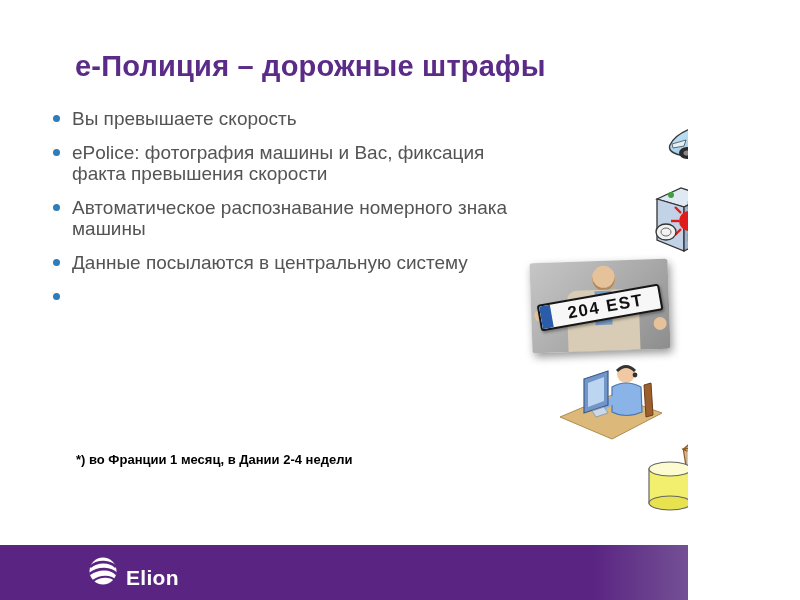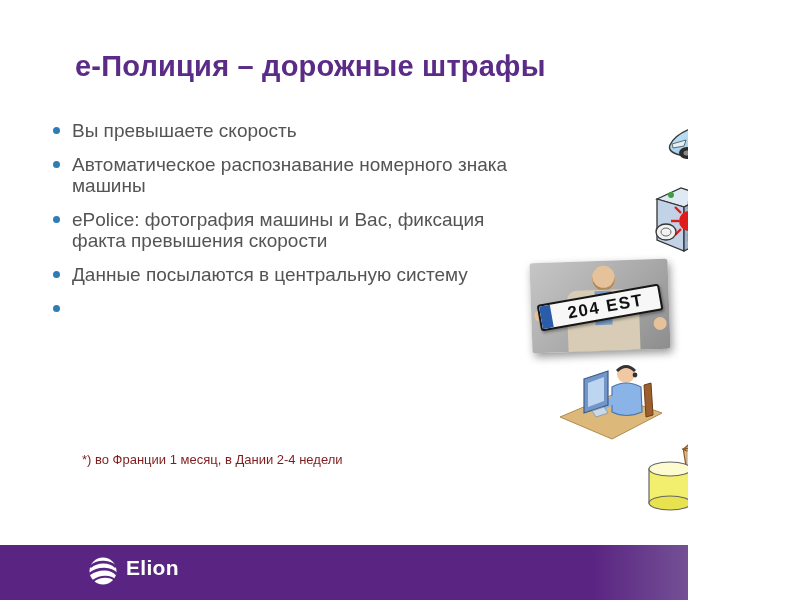--- a/index.html
+++ b/index.html
@@ -2,27 +2,27 @@
 <html><head>
 <meta charset="utf-8">
 <style>
   * { margin:0; padding:0; box-sizing:border-box; }
   body { font-family:"Liberation Sans", sans-serif; background:#ffffff; }
   .slide { position:relative; width:688px; height:600px; background:#ffffff; overflow:hidden; }
 
   .title { position:absolute; left:75px; top:50px; width:560px;
            font-size:29px; font-weight:bold; color:#5B2C87; letter-spacing:0.2px; }
 
-  .bullets { position:absolute; left:50px; top:120px; width:478px; list-style:none; }
+  .bullets { position:absolute; left:50px; top:108px; width:478px; list-style:none; }
   .bullets li { position:relative; padding-left:22px; font-size:19px; line-height:21px;
                 color:#545454; margin-bottom:13px; }
   .bullet-dot { position:absolute; left:3px; top:7px; width:7px; height:7px;
                 border-radius:50%; background:#2E7CB8; }
 
-  .footnote { position:absolute; left:82px; top:452px; font-size:13px; color:#7f1d1d; }
+  .footnote { position:absolute; left:76px; top:452px; font-size:13px; color:#000000;font-weight:bold; }
 
   
   .gfx { position:absolute; }
   .car-wrap    { left:660px; top:104px; }
   .camera-wrap { left:649px; top:183px; }
 
   .sign { left:708px; top:189px; width:52px; height:60px; background:#a16207;
           border:3px solid #1a1a1a; border-radius:5px; text-align:center;
           box-shadow:0 0 0 1px #fff inset; }
   .sign-line { display:block; font-size:9px; font-weight:bold; color:#1a1a1a; line-height:10px;margin-top:17px; }
@@ -46,44 +46,44 @@
                 line-height:23px; letter-spacing:1.5px; }
   .hand-l { position:absolute; left:3px;  top:46px; width:13px; height:13px; border-radius:50%; background:#e6c29a; }
   .hand-r { position:absolute; left:122px; top:58px; width:13px; height:13px; border-radius:50%; background:#e6c29a; }
 
   .officer-wrap  { left:556px; top:357px; }
   .mail-wrap     { left:643px; top:417px; }
 
   
   .footer { position:absolute; left:0; top:545px; width:800px; height:55px;
             background:linear-gradient(90deg,#5A2482 0%,#5A2482 74%,#7c5f9b 90%,#b9abca 100%); }
-  .logo { position:absolute; left:88px; top:11px; display:flex; align-items:flex-start; gap:8px; }
+  .logo { position:absolute; left:88px; top:11px; display:flex; align-items:flex-end; gap:8px; }
   .logo-text { color:#ffffff; font-weight:bold; font-size:21px; letter-spacing:0.3px; }
 
   .caption-smudge { stroke:#8a8a8a; stroke-width:1.2; fill:none; }
 </style>
 </head>
 <body>
 
 <div class="slide">
 
   <div class="title">е-Полиция – дорожные штрафы</div>
 
   <ul class="bullets">
     <li>
       <span class="bullet-dot"></span>
       <span>Вы превышаете скорость</span>
     </li>
     <li>
       <span class="bullet-dot"></span>
+      <span>ePolice: фотография машины и Вас, фиксация факта превышения скорости</span>
+    </li>
+    <li>
+      <span class="bullet-dot"></span>
       <span>Автоматическое распознавание номерного знака машины</span>
-    </li>
-    <li>
-      <span class="bullet-dot"></span>
-      <span>ePolice: фотография машины и Вас, фиксация факта превышения скорости</span>
     </li>
     <li>
       <span class="bullet-dot"></span>
       <span>Данные посылаются в центральную систему</span>
     </li>
     <li>
       <span class="bullet-dot"></span>
     </li>
   </ul>
 

